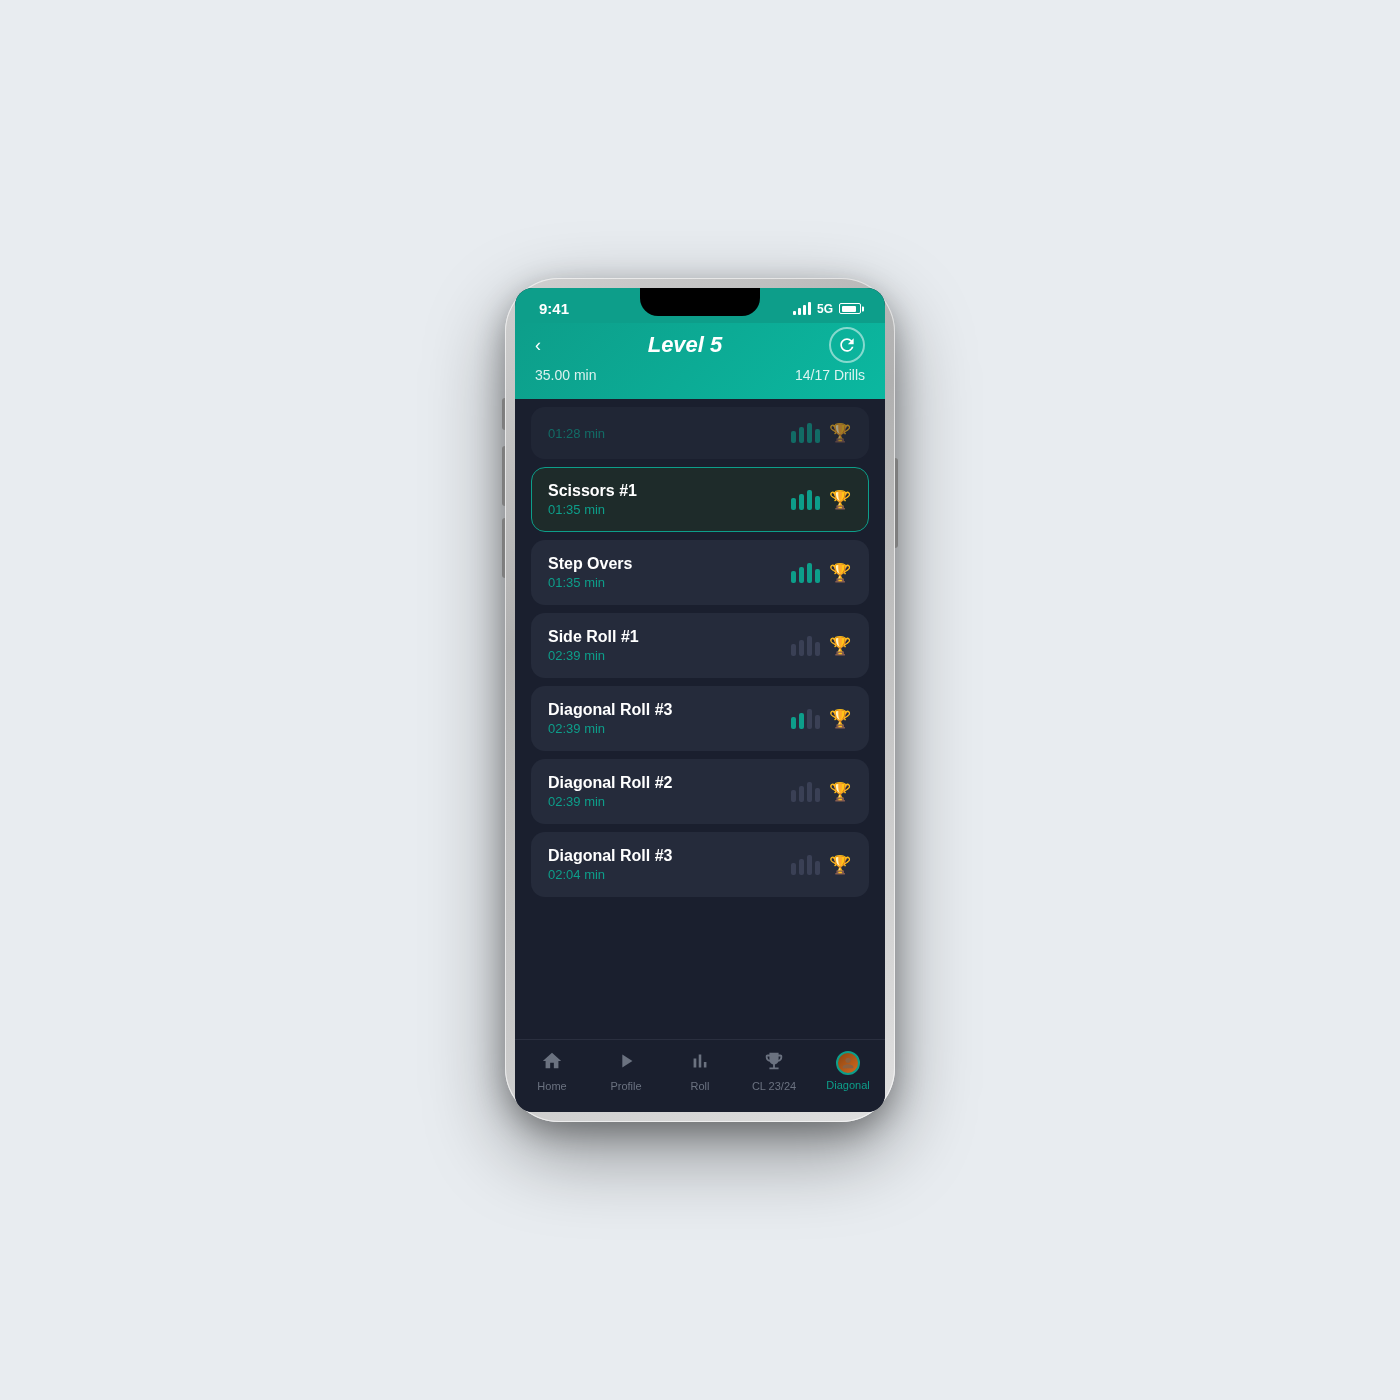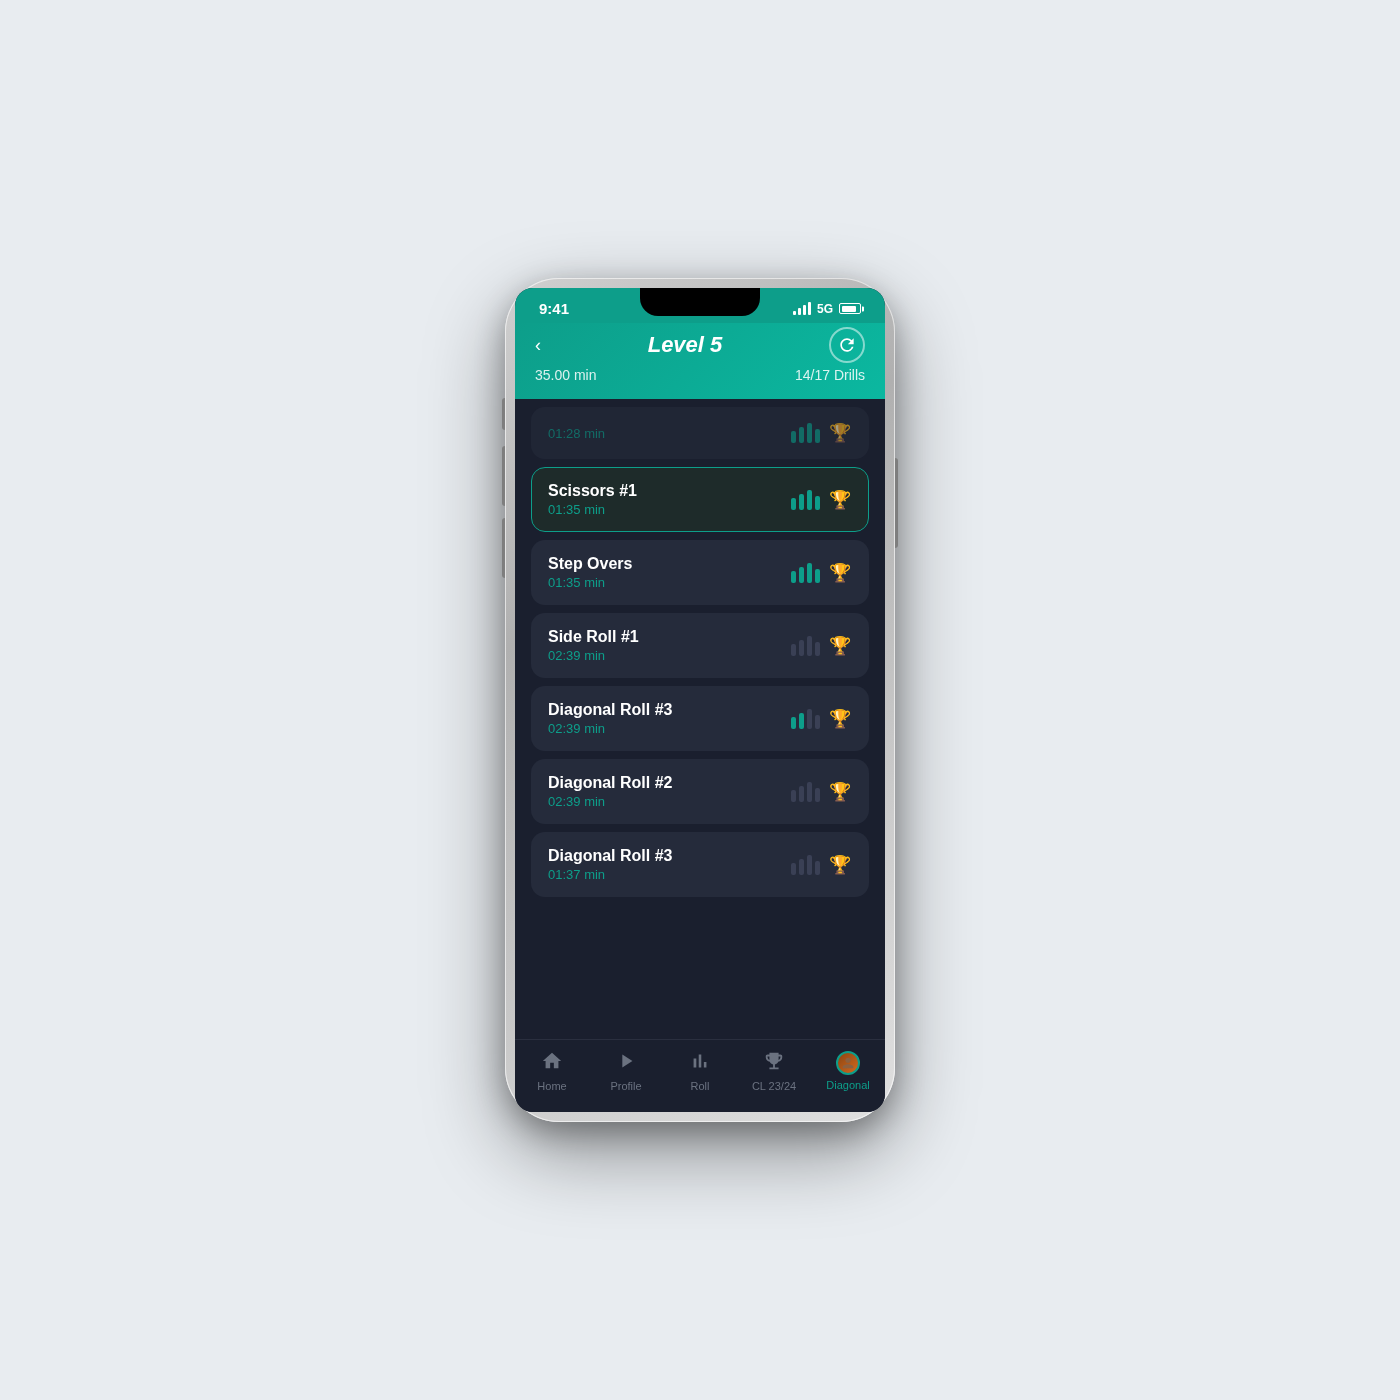--- a/index.html
+++ b/index.html
@@ -429,21 +429,21 @@
               <span class="bar-empty" style="height:20px"></span>
               <span class="bar-empty" style="height:14px"></span>
             </div>
             <span style="color:#3a4055;font-size:18px;">🏆</span>
           </div>
         </div>
 
         <div class="drill-item">
           <div class="drill-info">
             <div class="drill-name">Diagonal Roll #3</div>
-            <div class="drill-duration">01:37 min</div>
+            <div class="drill-duration">02:04 min</div>
           </div>
           <div class="drill-right">
             <div class="progress-bars">
               <span class="bar-empty" style="height:12px"></span>
               <span class="bar-empty" style="height:16px"></span>
               <span class="bar-empty" style="height:20px"></span>
               <span class="bar-empty" style="height:14px"></span>
             </div>
             <span style="color:#3a4055;font-size:18px;">🏆</span>
           </div>

